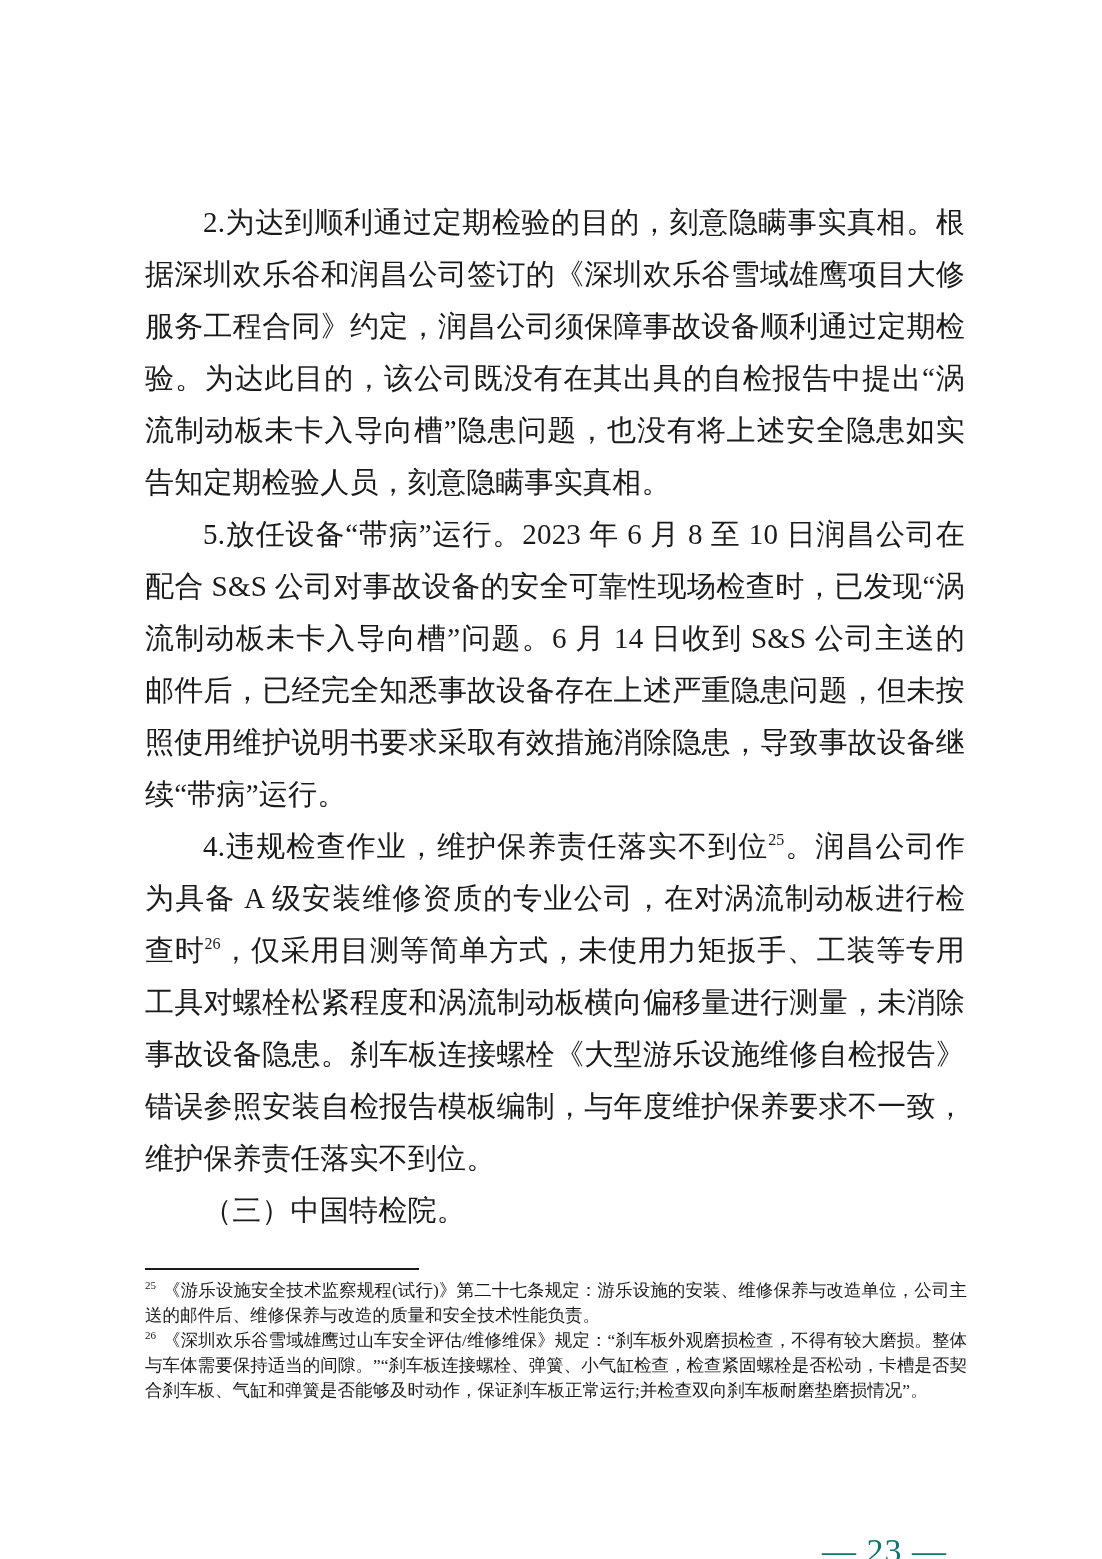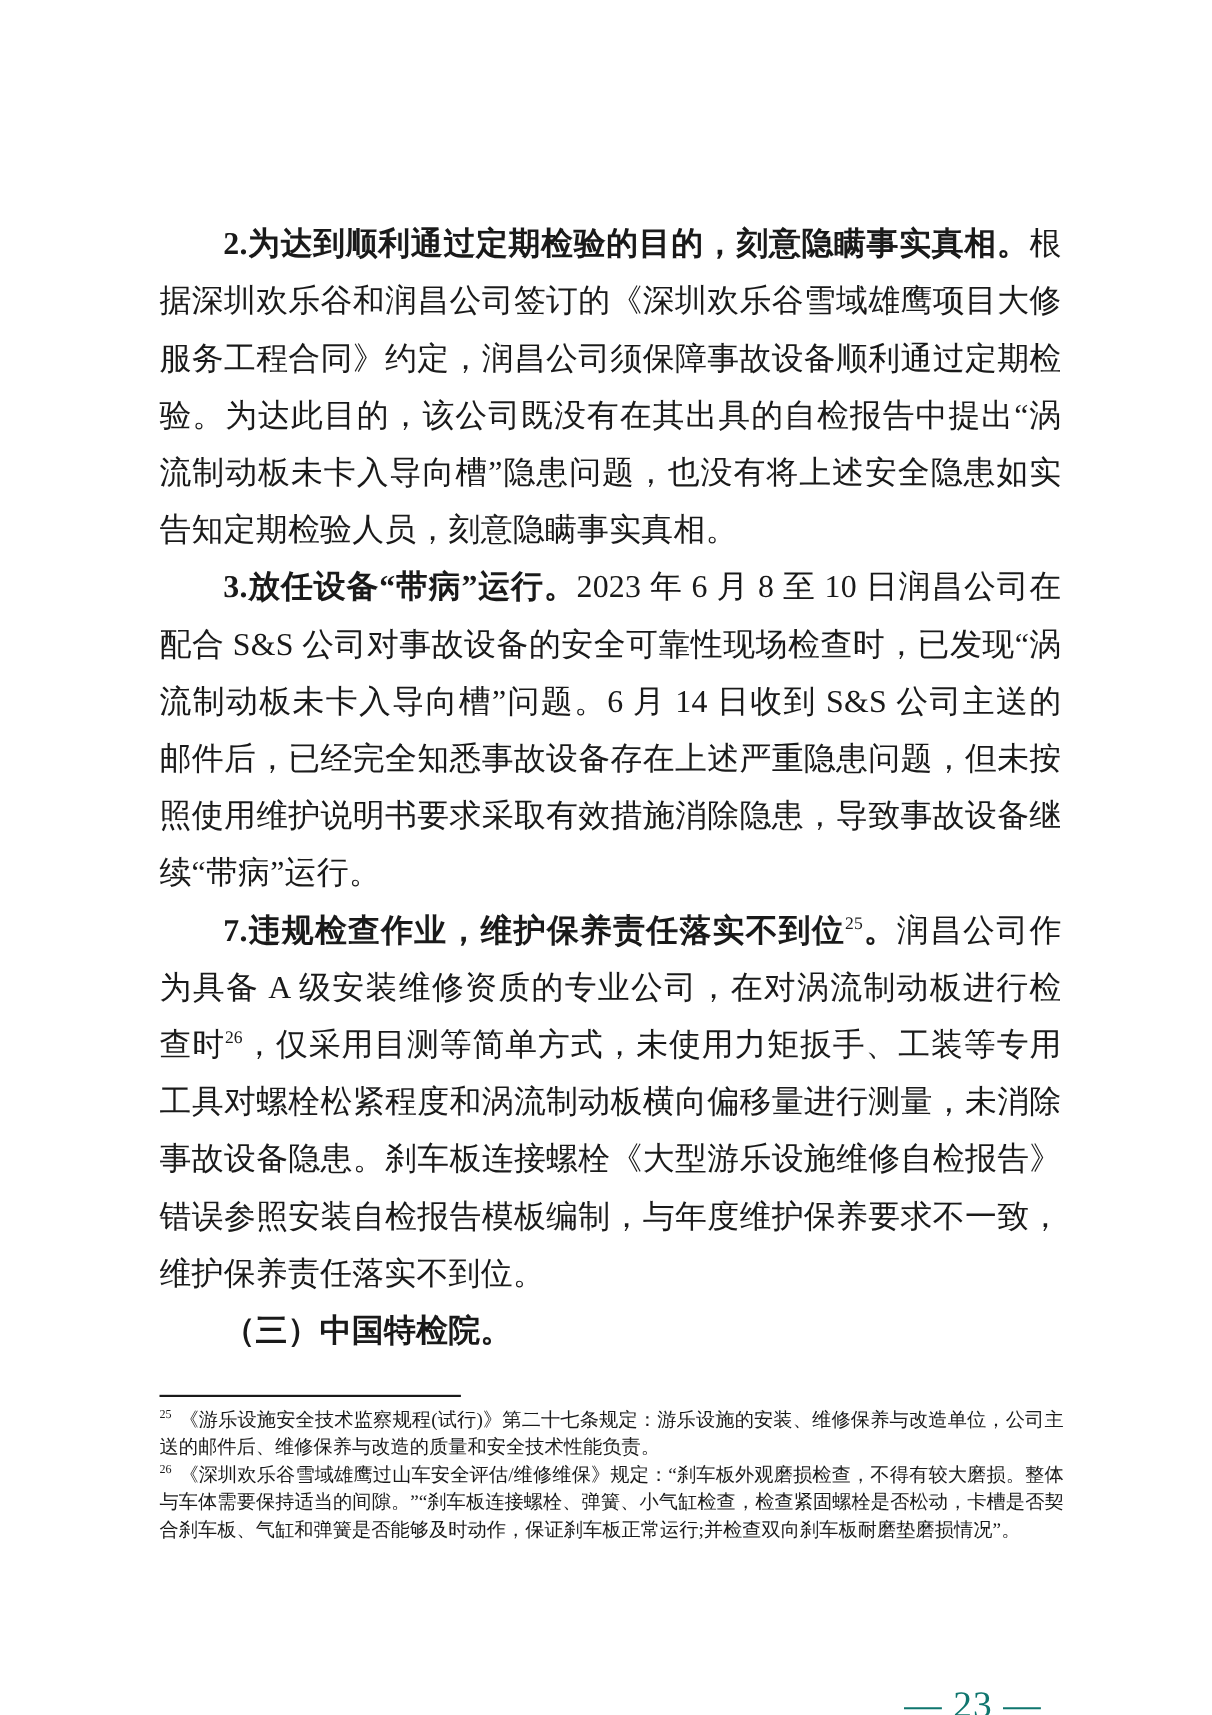--- a/index.html
+++ b/index.html
@@ -16,29 +16,29 @@
     position: absolute;
     left: 145px;
     top: 196px;
     width: 820px;
     font-size: 29px;
     line-height: 52px;
     text-align: justify;
     letter-spacing: 0.2px;
   }
   .content p { margin: 0; text-indent: 2em; }
-  .lead { font-weight: bold; }
+  .lead { font-weight: normal; }
   sup.fnref {
     font-weight: normal;
     font-size: 16px;
     line-height: 0;
     vertical-align: super;
     letter-spacing: 0;
   }
-  .section-heading { font-weight: bold; }
+  .section-heading { font-weight: normal; }
   .footnote-area {
     position: absolute;
     left: 145px;
     top: 1256px;
     width: 822px;
     font-size: 17.5px;
     line-height: 25px;
     text-align: justify;
   }
   .fn-separator {
@@ -66,23 +66,23 @@
 </style>
 </head>
 <body>
 
 <div class="page">
 
   <div class="content">
 
     <p class="body-para"><span class="lead">2.为达到顺利通过定期检验的目的，刻意隐瞒事实真相。</span><span>根据深圳欢乐谷和润昌公司签订的《深圳欢乐谷雪域雄鹰项目大修服务工程合同》约定，润昌公司须保障事故设备顺利通过定期检验。为达此目的，该公司既没有在其出具的自检报告中提出“涡流制动板未卡入导向槽”隐患问题，也没有将上述安全隐患如实告知定期检验人员，刻意隐瞒事实真相。</span></p>
 
-    <p class="body-para"><span class="lead">3.放任设备“带病”运行。</span><span>2023 年 6 月 8 至 10 日润昌公司在配合 S&amp;S 公司对事故设备的安全可靠性现场检查时，已发现“涡流制动板未卡入导向槽”问题。6 月 14 日收到 S&amp;S 公司主送的邮件后，已经完全知悉事故设备存在上述严重隐患问题，但未按照使用维护说明书要求采取有效措施消除隐患，导致事故设备继续“带病”运行。</span></p>
+    <p class="body-para"><span class="lead">5.放任设备“带病”运行。</span><span>2023 年 6 月 8 至 10 日润昌公司在配合 S&amp;S 公司对事故设备的安全可靠性现场检查时，已发现“涡流制动板未卡入导向槽”问题。6 月 14 日收到 S&amp;S 公司主送的邮件后，已经完全知悉事故设备存在上述严重隐患问题，但未按照使用维护说明书要求采取有效措施消除隐患，导致事故设备继续“带病”运行。</span></p>
 
-    <p class="body-para"><span class="lead">7.违规检查作业，维护保养责任落实不到位</span><sup class="fnref">25</sup><span class="lead">。</span><span>润昌公司作为具备 A 级安装维修资质的专业公司，在对涡流制动板进行检查时</span><sup class="fnref">26</sup><span>，仅采用目测等简单方式，未使用力矩扳手、工装等专用工具对螺栓松紧程度和涡流制动板横向偏移量进行测量，未消除事故设备隐患。刹车板连接螺栓《大型游乐设施维修自检报告》错误参照安装自检报告模板编制，与年度维护保养要求不一致，维护保养责任落实不到位。</span></p>
+    <p class="body-para"><span class="lead">4.违规检查作业，维护保养责任落实不到位</span><sup class="fnref">25</sup><span class="lead">。</span><span>润昌公司作为具备 A 级安装维修资质的专业公司，在对涡流制动板进行检查时</span><sup class="fnref">26</sup><span>，仅采用目测等简单方式，未使用力矩扳手、工装等专用工具对螺栓松紧程度和涡流制动板横向偏移量进行测量，未消除事故设备隐患。刹车板连接螺栓《大型游乐设施维修自检报告》错误参照安装自检报告模板编制，与年度维护保养要求不一致，维护保养责任落实不到位。</span></p>
 
     <p class="section-heading">（三）中国特检院。</p>
 
   </div>
 
   <div class="footnote-area">
     <hr class="fn-separator">
 
     <p><sup class="fn-marker">25</sup><span>《游乐设施安全技术监察规程(试行)》第二十七条规定：游乐设施的安装、维修保养与改造单位，公司主送的邮件后、维修保养与改造的质量和安全技术性能负责。</span></p>
 

